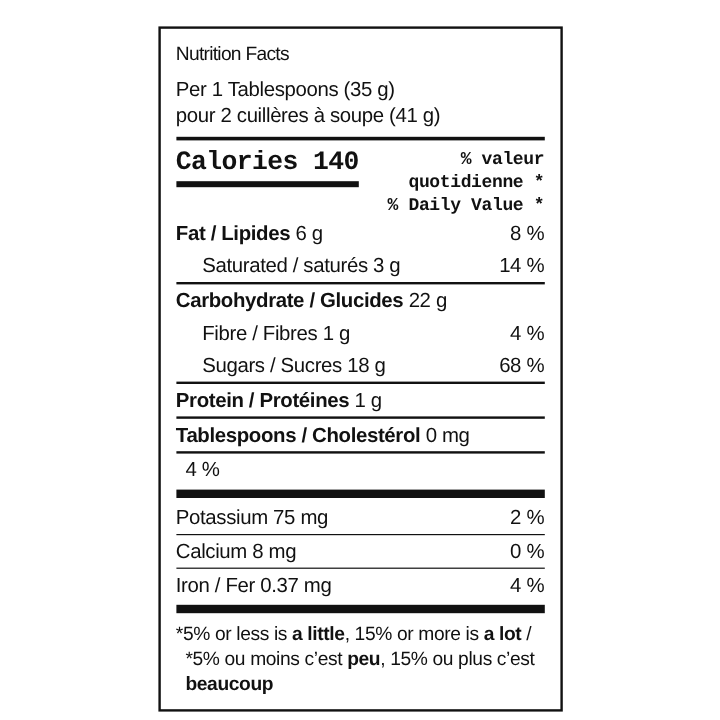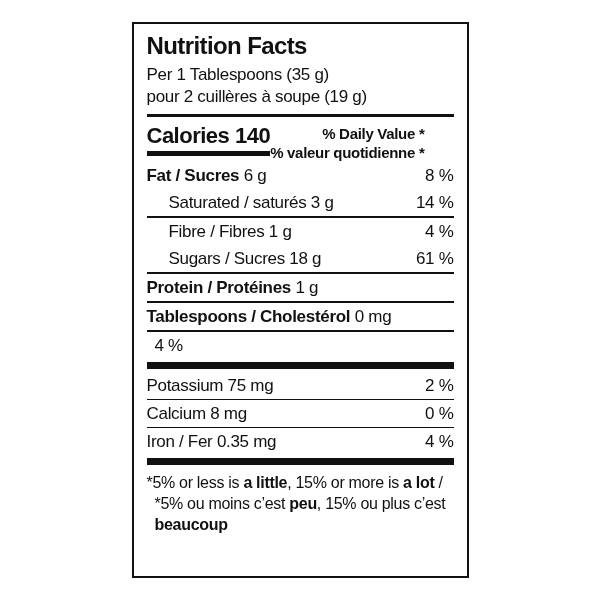--- a/index.html
+++ b/index.html
@@ -14,37 +14,38 @@
     width:337px;
     min-height:556px;
     margin:22px auto 0 auto;
     border:2px solid #111;
     background:#fff;
     padding:8px 13px 10px 13px;
     display:flex;
     flex-direction:column;
   }
   .title{
-    font-weight:bold;
-    font-size:24px;
+    font-weight:normal;
+    font-size:16px;
     line-height:27px;
     letter-spacing:-0.6px;
   }
   .serving{
     font-size:17px;
     line-height:22px;
     margin-top:5px;
     letter-spacing:-0.3px;
   }
   .rule-med{border-top:3px solid #111;margin-top:6px;}
   .calories-block{
     display:flex;
     justify-content:flex-start;
     align-items:flex-start;
     margin-top:7px;
+    font-family:Liberation Mono, monospace;
   }
   .calories-left{display:inline-block;}
   .calories-heading{
     font-weight:bold;
     font-size:22px;
     line-height:24px;
     letter-spacing:-0.5px;
     white-space:nowrap;
   }
   .calories-bar{
@@ -94,59 +95,63 @@
 <body>
 
 <div class="nft-box">
 
   <div class="title">
     <div>Nutrition Facts</div>
   </div>
 
   <div class="serving">
     <div>Per 1 Tablespoons (35 g)</div>
-    <div>pour 2 cuillères à soupe (19 g)</div>
+    <div>pour 2 cuillères à soupe (41 g)</div>
   </div>
 
   <div class="rule-med"></div>
 
   <div class="calories-block">
     <div class="calories-left">
       <div class="calories-heading"><span>Calories</span>&nbsp;<span>140</span></div>
       <div class="calories-bar"></div>
     </div>
     <div class="dv-header">
+      <div>% valeur quotidienne *</div>
       <div>% Daily Value *</div>
-      <div>% valeur quotidienne *</div>
     </div>
   </div>
 
   <div class="row">
-    <div class="left"><span class="bold">Fat / Sucres</span><span> 6 g</span></div>
+    <div class="left"><span class="bold">Fat / Lipides</span><span> 6 g</span></div>
     <div class="dv">8 %</div>
   </div>
 
   <div class="row center two-line">
     <div class="left indent">
       <span class="sub">Saturated / saturés 3 g</span>
     </div>
     <div class="dv">14 %</div>
   </div>
 
   <div class="sep"></div>
 
+  <div class="row">
+    <div class="left"><span class="bold">Carbohydrate / Glucides</span><span> 22 g</span></div>
+    <div class="dv"></div>
+  </div>
 
   <div class="row">
     <div class="left indent">Fibre / Fibres 1 g</div>
     <div class="dv">4 %</div>
   </div>
 
   <div class="row">
     <div class="left indent">Sugars / Sucres 18 g</div>
-    <div class="dv">61 %</div>
+    <div class="dv">68 %</div>
   </div>
 
   <div class="sep"></div>
 
   <div class="row">
     <div class="left"><span class="bold">Protein / Protéines</span><span> 1 g</span></div>
     <div class="dv"></div>
   </div>
 
   <div class="sep"></div>
@@ -172,21 +177,21 @@
   <div class="sep-thin"></div>
 
   <div class="row">
     <div class="left">Calcium 8 mg</div>
     <div class="dv">0 %</div>
   </div>
 
   <div class="sep-thin"></div>
 
   <div class="row">
-    <div class="left">Iron / Fer 0.35 mg</div>
+    <div class="left">Iron / Fer 0.37 mg</div>
     <div class="dv">4 %</div>
   </div>
 
   <div class="thick-bar"></div>
 
   <div class="footnote"><span>*5% or less is </span><span class="bold">a little</span><span>, 15% or more is </span><span class="bold">a lot</span><span> / *5% ou moins c’est </span><span class="bold">peu</span><span>, 15% ou plus c’est </span><span class="bold">beaucoup</span></div>
 
 </div>
 
 </body></html>

